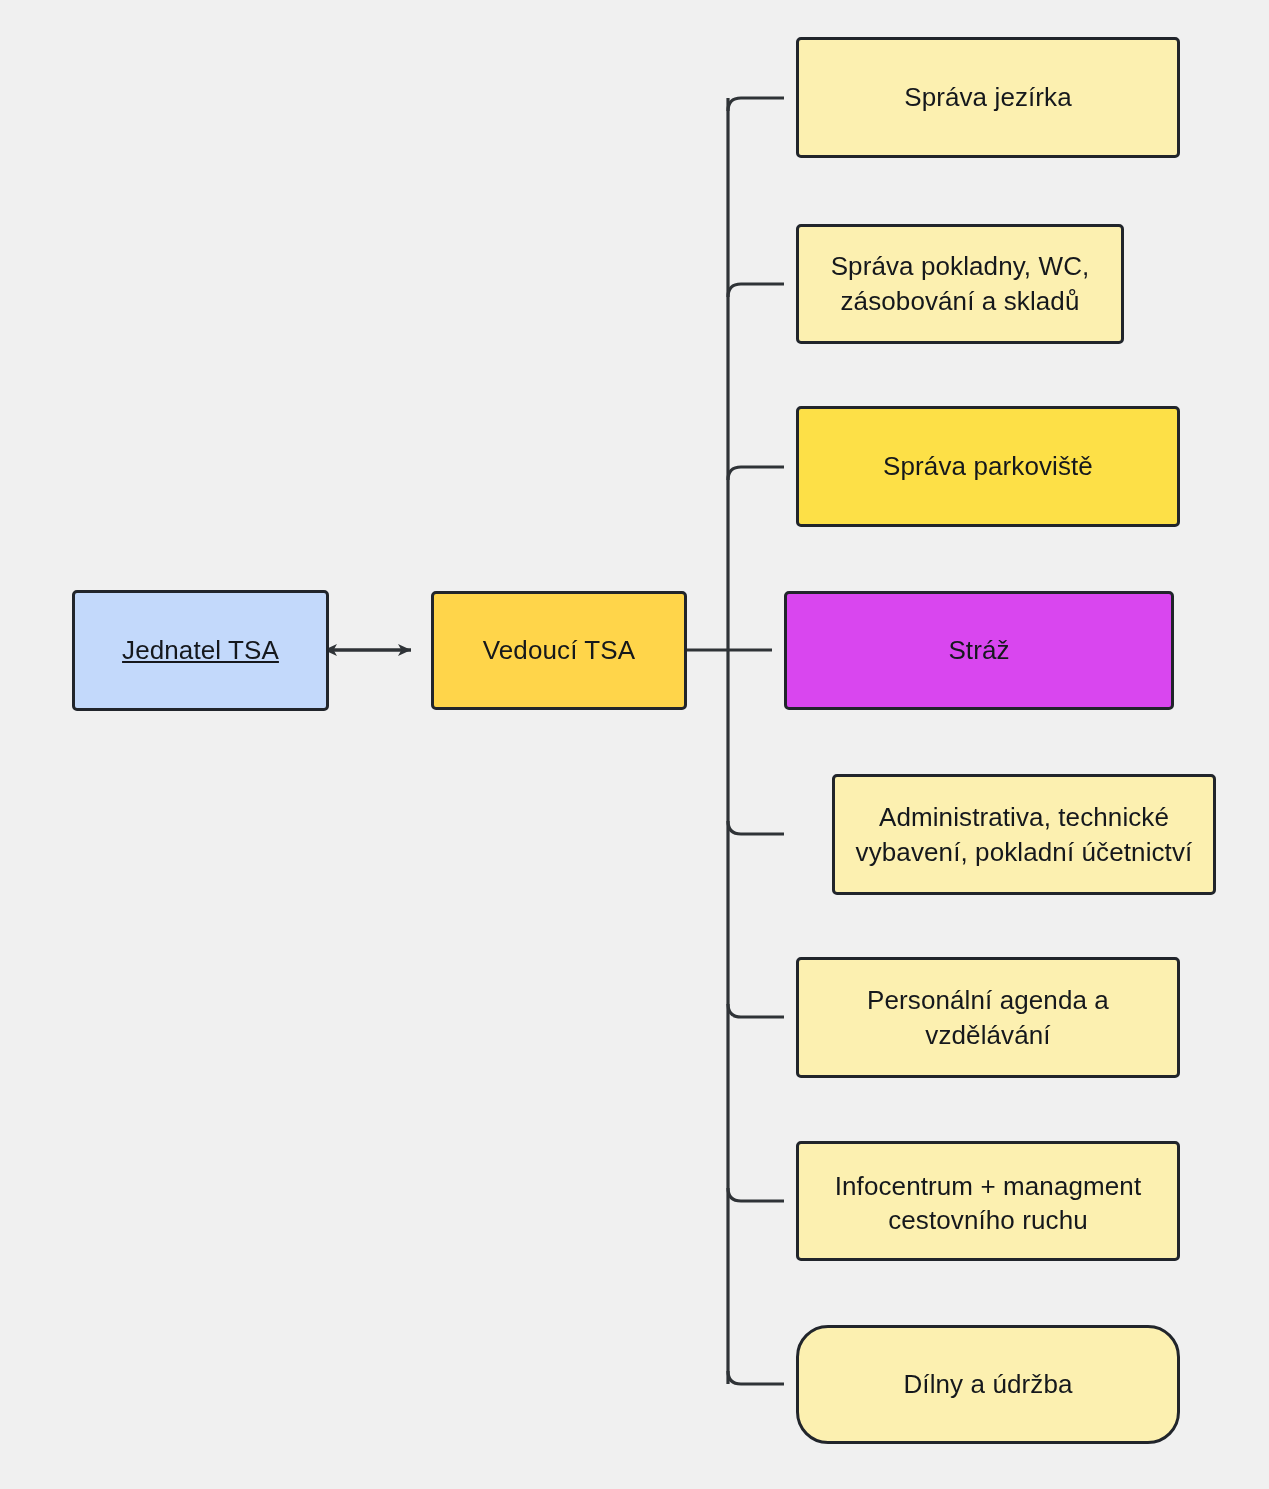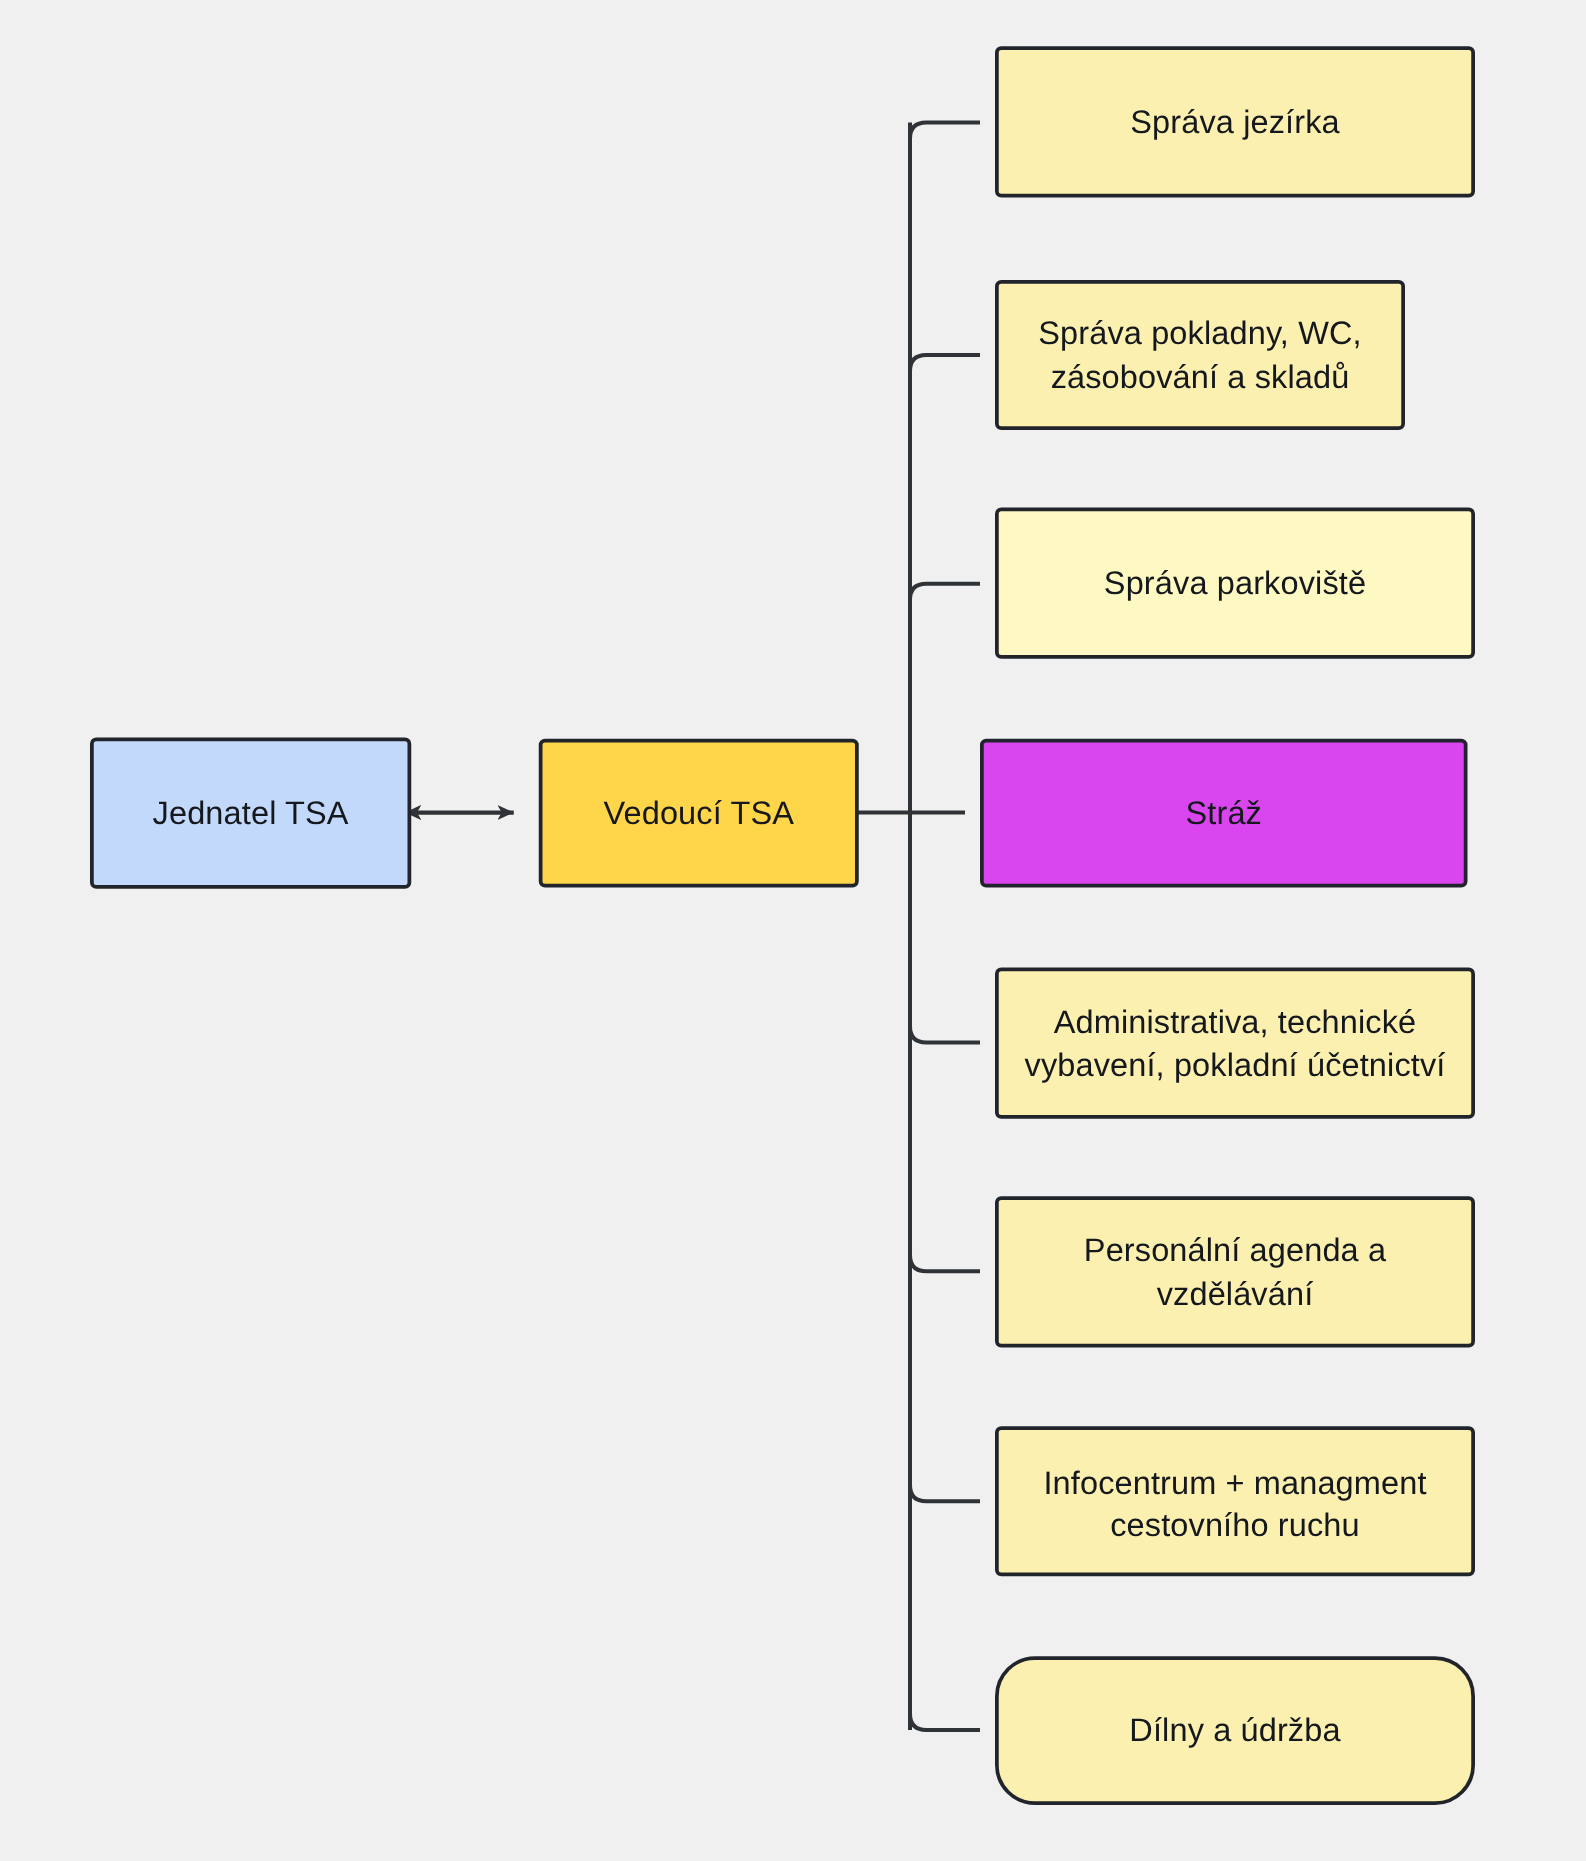--- a/index.html
+++ b/index.html
@@ -76,32 +76,32 @@
         <path d="M 728 480 Q 728 467 741 467 L 784 467"></path>
         <path d="M 728 821 Q 728 834 741 834 L 784 834"></path>
         <path d="M 728 1004 Q 728 1017 741 1017 L 784 1017"></path>
         <path d="M 728 1188 Q 728 1201 741 1201 L 784 1201"></path>
         <path d="M 728 1371 Q 728 1384 741 1384 L 784 1384"></path>
       </g>
 
     <line id="bidir-edge" x1="324" y1="650" x2="411" y2="650" stroke="#2f3337" stroke-width="3.4" marker-start="url(#arrow-left)" marker-end="url(#arrow-right)"></line>
   </svg>
 
-  <div class="node node-exec" style="left: 60px; top: 590px; width: 257px; height: 121px; background: rgb(195, 217, 251);">
+  <div class="node node-exec" style="left: 60px; top: 590px; width: 257px; height: 121px; background: rgb(195, 217, 251); text-decoration: underline;">
     <span>Jednatel TSA</span>
   </div>
 
   <div class="node node-head" style="left: 419px; top: 591px; width: 256px; height: 119px; background: rgb(255, 213, 74);">
     <span>Vedoucí TSA</span>
   </div>
 
   <div id="unit-nodes">
       <div class="node node-unit" style="left: 784px; top: 37px; width: 384px; height: 121px; background: rgb(252, 240, 176);"><span>Správa jezírka</span></div>
       <div class="node node-unit" style="left: 784px; top: 224px; width: 328px; height: 120px; background: rgb(252, 240, 176);"><span>Správa pokladny, WC, zásobování a skladů</span></div>
-      <div class="node node-unit" style="left: 784px; top: 406px; width: 384px; height: 121px; background: #fef9c3;"><span>Správa parkoviště</span></div>
+      <div class="node node-unit" style="left: 784px; top: 406px; width: 384px; height: 121px; background: #fde047;"><span>Správa parkoviště</span></div>
       <div class="node node-unit" style="left: 772px; top: 591px; width: 390px; height: 119px; background: #d946ef;"><span>Stráž</span></div>
-      <div class="node node-unit" style="left: 784px; top: 774px; width: 384px; height: 121px; background: rgb(252, 240, 176);"><span>Administrativa, technické vybavení, pokladní účetnictví</span></div>
+      <div class="node node-unit" style="left: 820px; top: 774px; width: 384px; height: 121px; background: rgb(252, 240, 176);"><span>Administrativa, technické vybavení, pokladní účetnictví</span></div>
       <div class="node node-unit" style="left: 784px; top: 957px; width: 384px; height: 121px; background: rgb(252, 240, 176);"><span>Personální agenda a vzdělávání</span></div>
       <div class="node node-unit" style="left: 784px; top: 1141px; width: 384px; height: 120px; background: rgb(252, 240, 176); align-items: flex-end;"><span>Infocentrum + managment cestovního ruchu</span></div>
       <div class="node node-unit" style="left: 784px; top: 1325px; width: 384px; height: 119px; background: rgb(252, 240, 176); border-radius: 32px;"><span>Dílny a údržba</span></div>
     </div>
 
 </div>
 
 </body></html>

